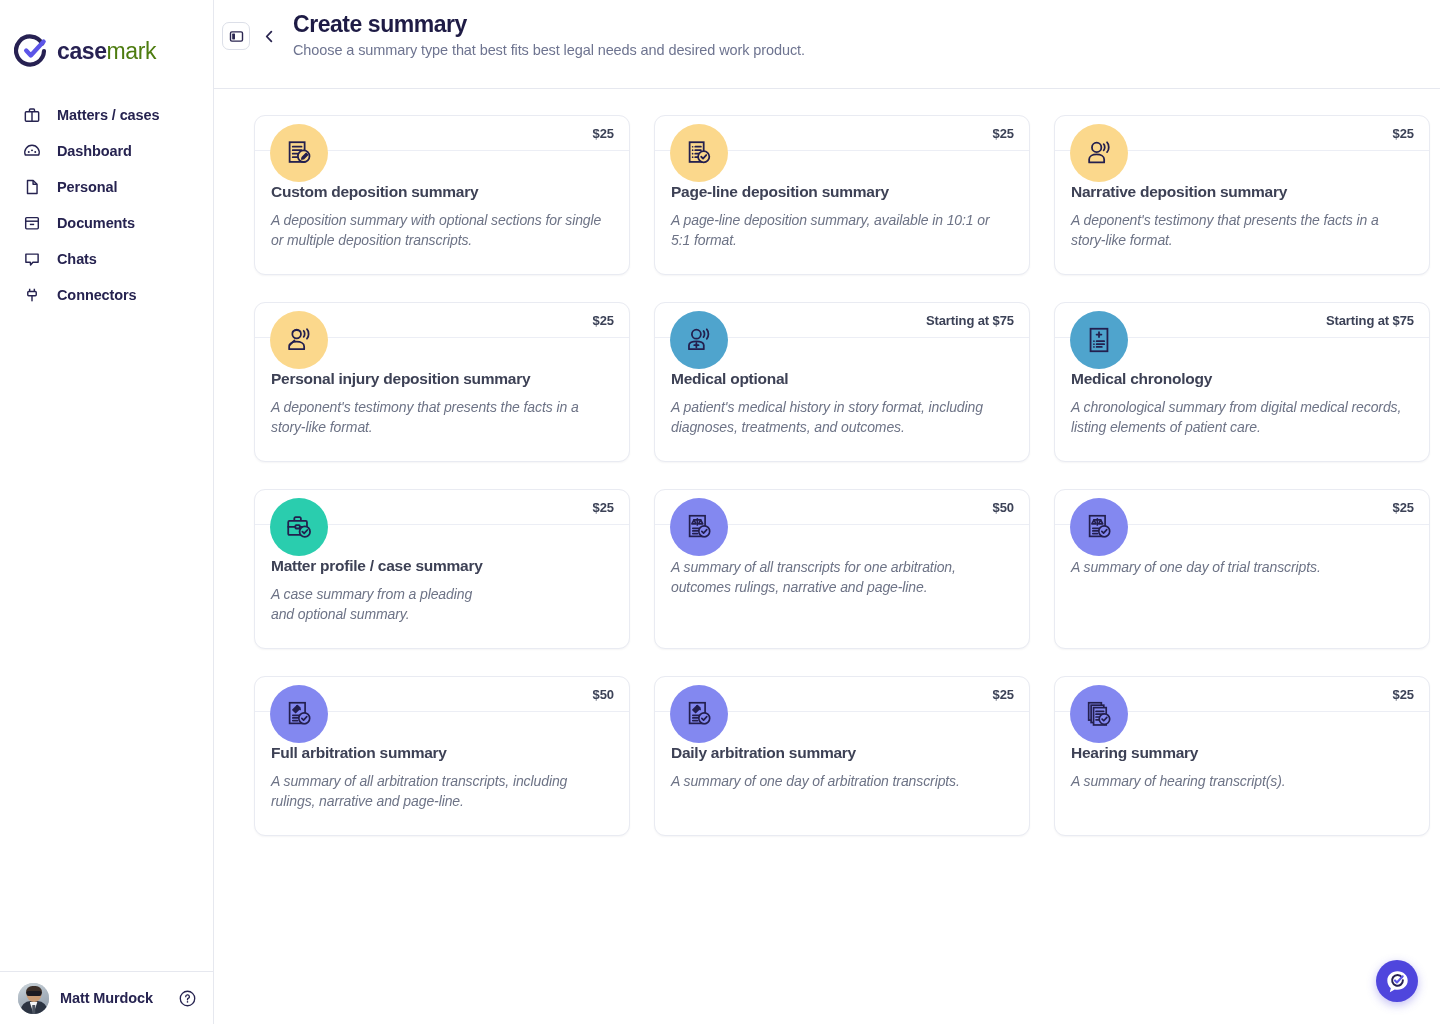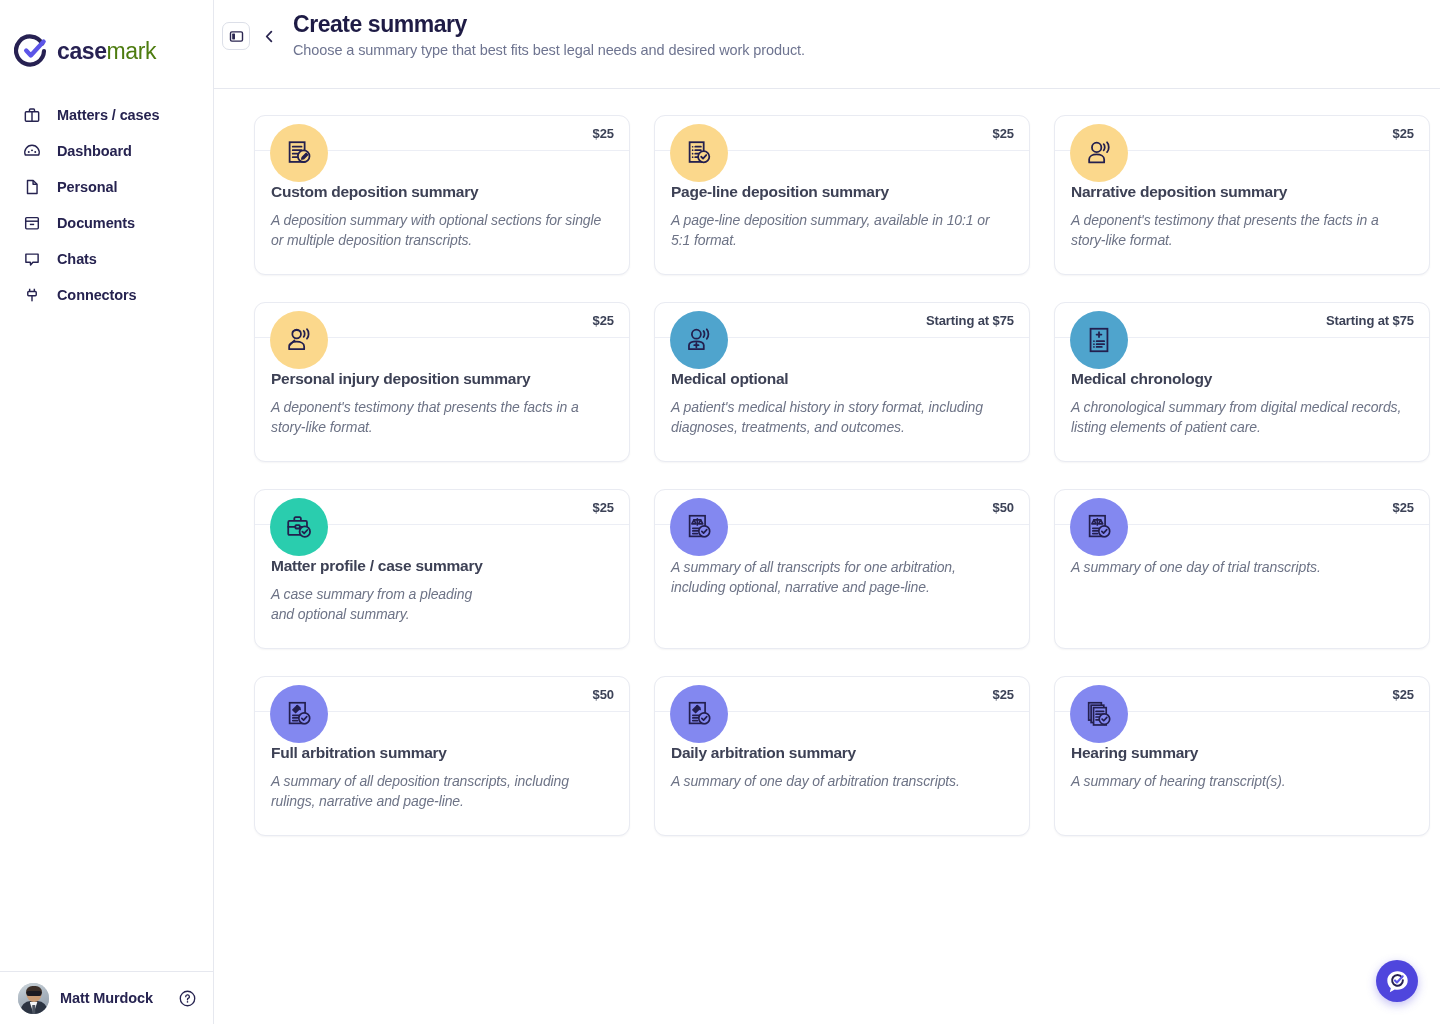--- a/index.html
+++ b/index.html
@@ -581,21 +581,21 @@
             <svg width="30" height="30" viewBox="0 0 32 32" fill="none" stroke="#231f4e" stroke-width="1.8">
               <rect x="6" y="4" width="16.5" height="22"></rect>
               <path d="M14.2 7.2v6.6M10.6 8.4h7.2" stroke-linecap="round"></path>
               <path d="M10.6 8.4l-2.2 4.2h4.4zM17.8 8.4l-2.2 4.2h4.4z" stroke-linejoin="round"></path>
               <path d="M9.4 17.4h9M9.4 20.2h9M9.4 23h5" stroke-linecap="round"></path>
               <circle cx="21.6" cy="20.6" r="5.8" fill="#8388f0"></circle>
               <path d="M19 20.6l1.9 1.9 3.4-3.7" stroke-linecap="round" stroke-linejoin="round"></path>
             </svg>
           </div>
           <div class="card-body">
-            <div class="card-desc">A summary of all transcripts for one arbitration, including optional, narrative and page-line.</div>
+            <div class="card-desc">A summary of all transcripts for one arbitration, outcomes rulings, narrative and page-line.</div>
           </div>
         </div>
 
         <div class="card">
           <div class="card-head">
             <span class="card-price">$25</span>
           </div>
           <div class="card-icon" style="background:#8388f0">
             <svg width="30" height="30" viewBox="0 0 32 32" fill="none" stroke="#231f4e" stroke-width="1.8">
               <rect x="6" y="4" width="16.5" height="22"></rect>
@@ -620,21 +620,21 @@
               <rect x="6" y="4" width="16.5" height="22"></rect>
               <path d="M9.6 11.6l4.6-4.6 2.8 2.8-4.6 4.6z" fill="#231f4e" stroke-linejoin="round"></path>
               <path d="M13.6 7.6l3.6 3.6" stroke-linecap="round"></path>
               <path d="M9.4 17.4h9M9.4 20.2h9M9.4 23h5" stroke-linecap="round"></path>
               <circle cx="21.6" cy="20.6" r="5.8" fill="#8388f0"></circle>
               <path d="M19 20.6l1.9 1.9 3.4-3.7" stroke-linecap="round" stroke-linejoin="round"></path>
             </svg>
           </div>
           <div class="card-body">
             <div class="card-title">Full arbitration summary</div>
-            <div class="card-desc">A summary of all deposition transcripts, including rulings, narrative and page-line.</div>
+            <div class="card-desc">A summary of all arbitration transcripts, including rulings, narrative and page-line.</div>
           </div>
         </div>
 
         <div class="card">
           <div class="card-head">
             <span class="card-price">$25</span>
           </div>
           <div class="card-icon" style="background:#8388f0">
             <svg width="30" height="30" viewBox="0 0 32 32" fill="none" stroke="#231f4e" stroke-width="1.8">
               <rect x="6" y="4" width="16.5" height="22"></rect>

